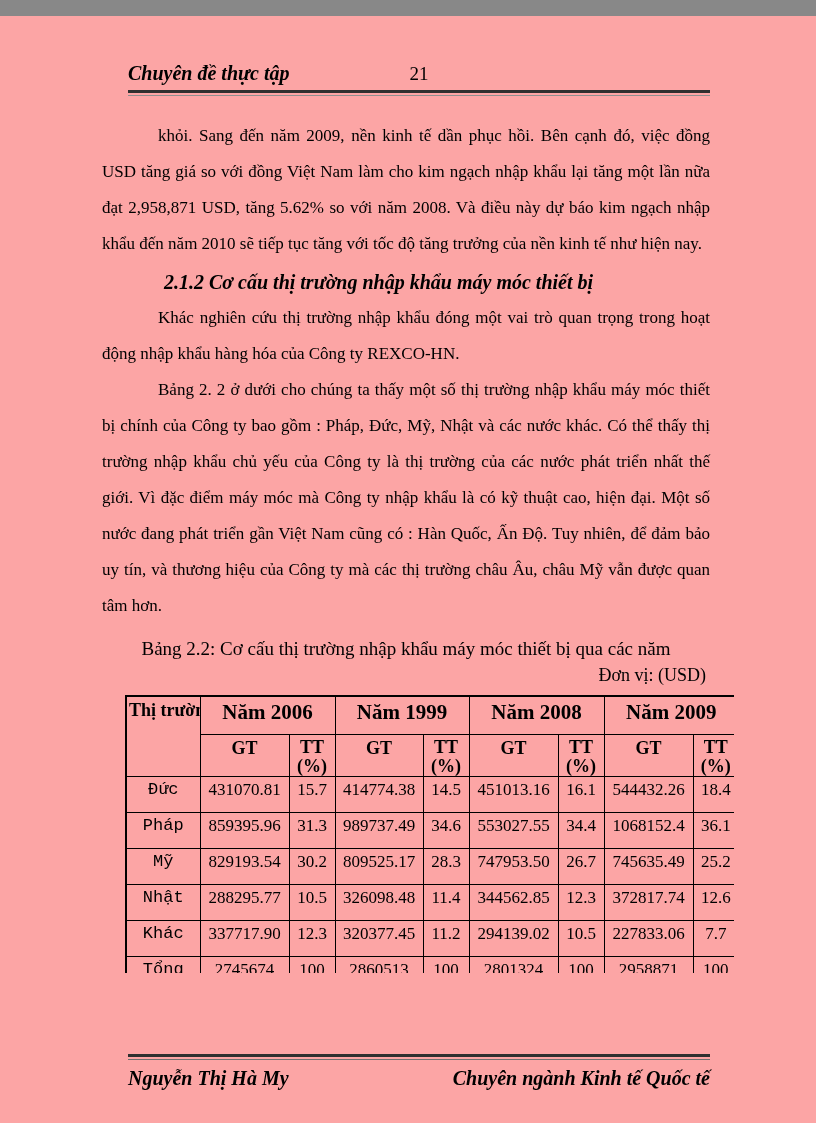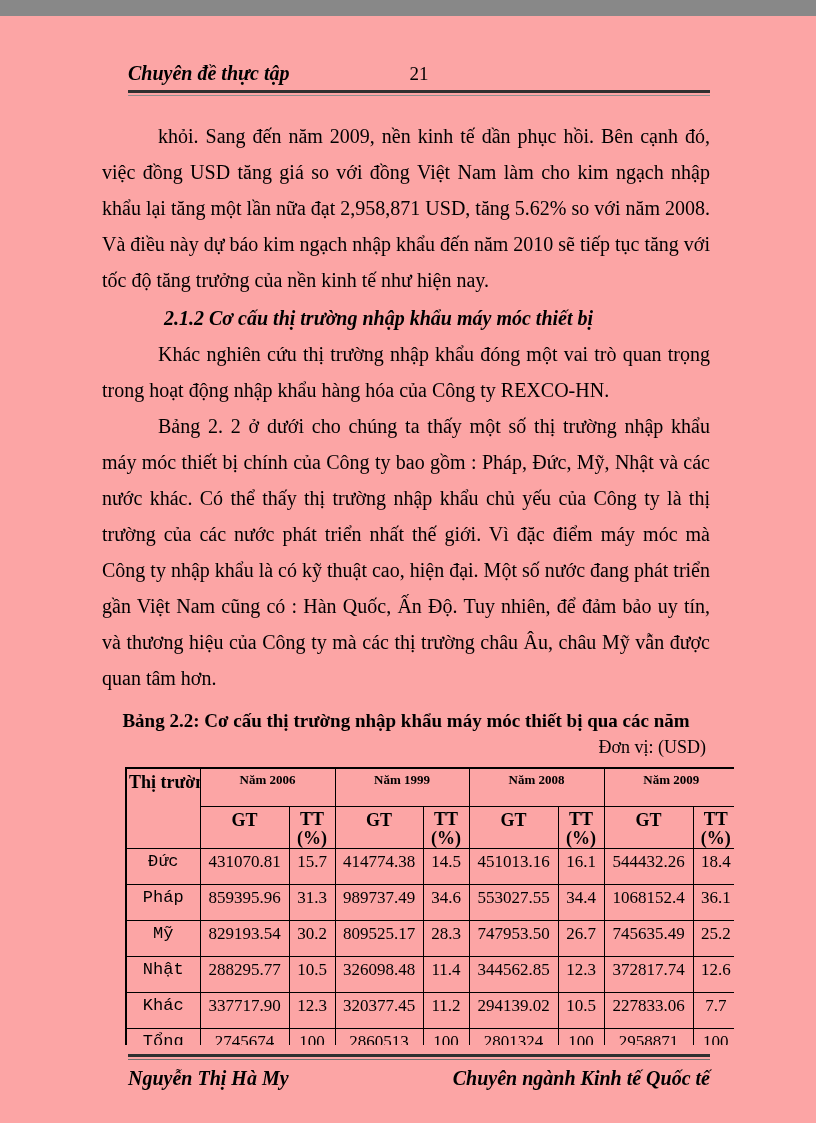--- a/index.html
+++ b/index.html
@@ -16,49 +16,49 @@
   
   .page-header{padding:46px 106px 0 128px;}
   .header-row{display:flex;align-items:baseline;height:26px;}
   .header-title{flex:1 1 0;font-size:20px;font-weight:bold;font-style:italic;white-space:nowrap;}
   .header-page-number{flex:0 0 auto;font-size:19px;}
   .header-spacer{flex:1 1 0;}
   .rule-double{margin-top:2px;height:2px;border-top:3px solid #2f2f2f;border-bottom:1px solid #8f8f8f;}
   
   .content-text{margin:22px 106px 0 102px;}
   p.body-par{
-    margin:0;font-size:20px;line-height:36px;
+    margin:0;font-size:17px;line-height:36px;
     text-align:justify;text-indent:56px;
   }
   h2.section-heading{
     margin:2px 0 0 0;font-size:20px;line-height:36px;
     font-weight:bold;font-style:italic;padding-left:62px;
   }
   .table-caption{
     margin:12px 0 0 0;font-size:19px;line-height:26px;
-    font-weight:bold;text-align:center;text-indent:0;
+    font-weight:normal;text-align:center;text-indent:0;
   }
   .unit-note{margin:1px 4px 0 0;font-size:18px;line-height:24px;text-align:right;text-indent:0;}
   
   .table-clip{margin:8px 0 0 23px;width:609px;height:278px;overflow:hidden;}
   table.data-table{
     border-collapse:collapse;table-layout:fixed;width:607px;
     border:2px solid #000;
   }
   table.data-table th,table.data-table td{
     border:1px solid #000;
     text-align:center;vertical-align:top;
     padding:3px 2px 0 2px;
     overflow:hidden;white-space:nowrap;
   }
   tr.year-row{height:38px;}
   tr.sub-row{height:42px;}
   tbody tr.data-row{height:36px;}
   th.market-head{font-size:18px;font-weight:bold;line-height:20px;white-space:normal;}
-  th.year-head{font-size:13px;font-weight:bold;padding-top:5px;}
+  th.year-head{font-size:21px;font-weight:bold;padding-top:5px;}
   th.gt-head{font-size:18px;font-weight:bold;padding-top:4px;}
   th.tt-head{font-size:18px;font-weight:bold;padding-top:4px;line-height:19px;}
   th.tt-head span{display:block;}
   td.market-cell{font-size:17px;font-family:Liberation Mono, monospace;}
   td.value-cell{font-size:17px;}
   
   .page-footer{position:absolute;left:128px;top:1038px;width:582px;}
   .footer-rule{height:2px;border-top:3px solid #2f2f2f;border-bottom:1px solid #6f6f6f;}
   .footer-row{display:flex;justify-content:space-between;margin-top:7px;align-items:center;}
   .footer-author,.footer-program{font-size:20px;font-weight:bold;font-style:italic;white-space:nowrap;}

